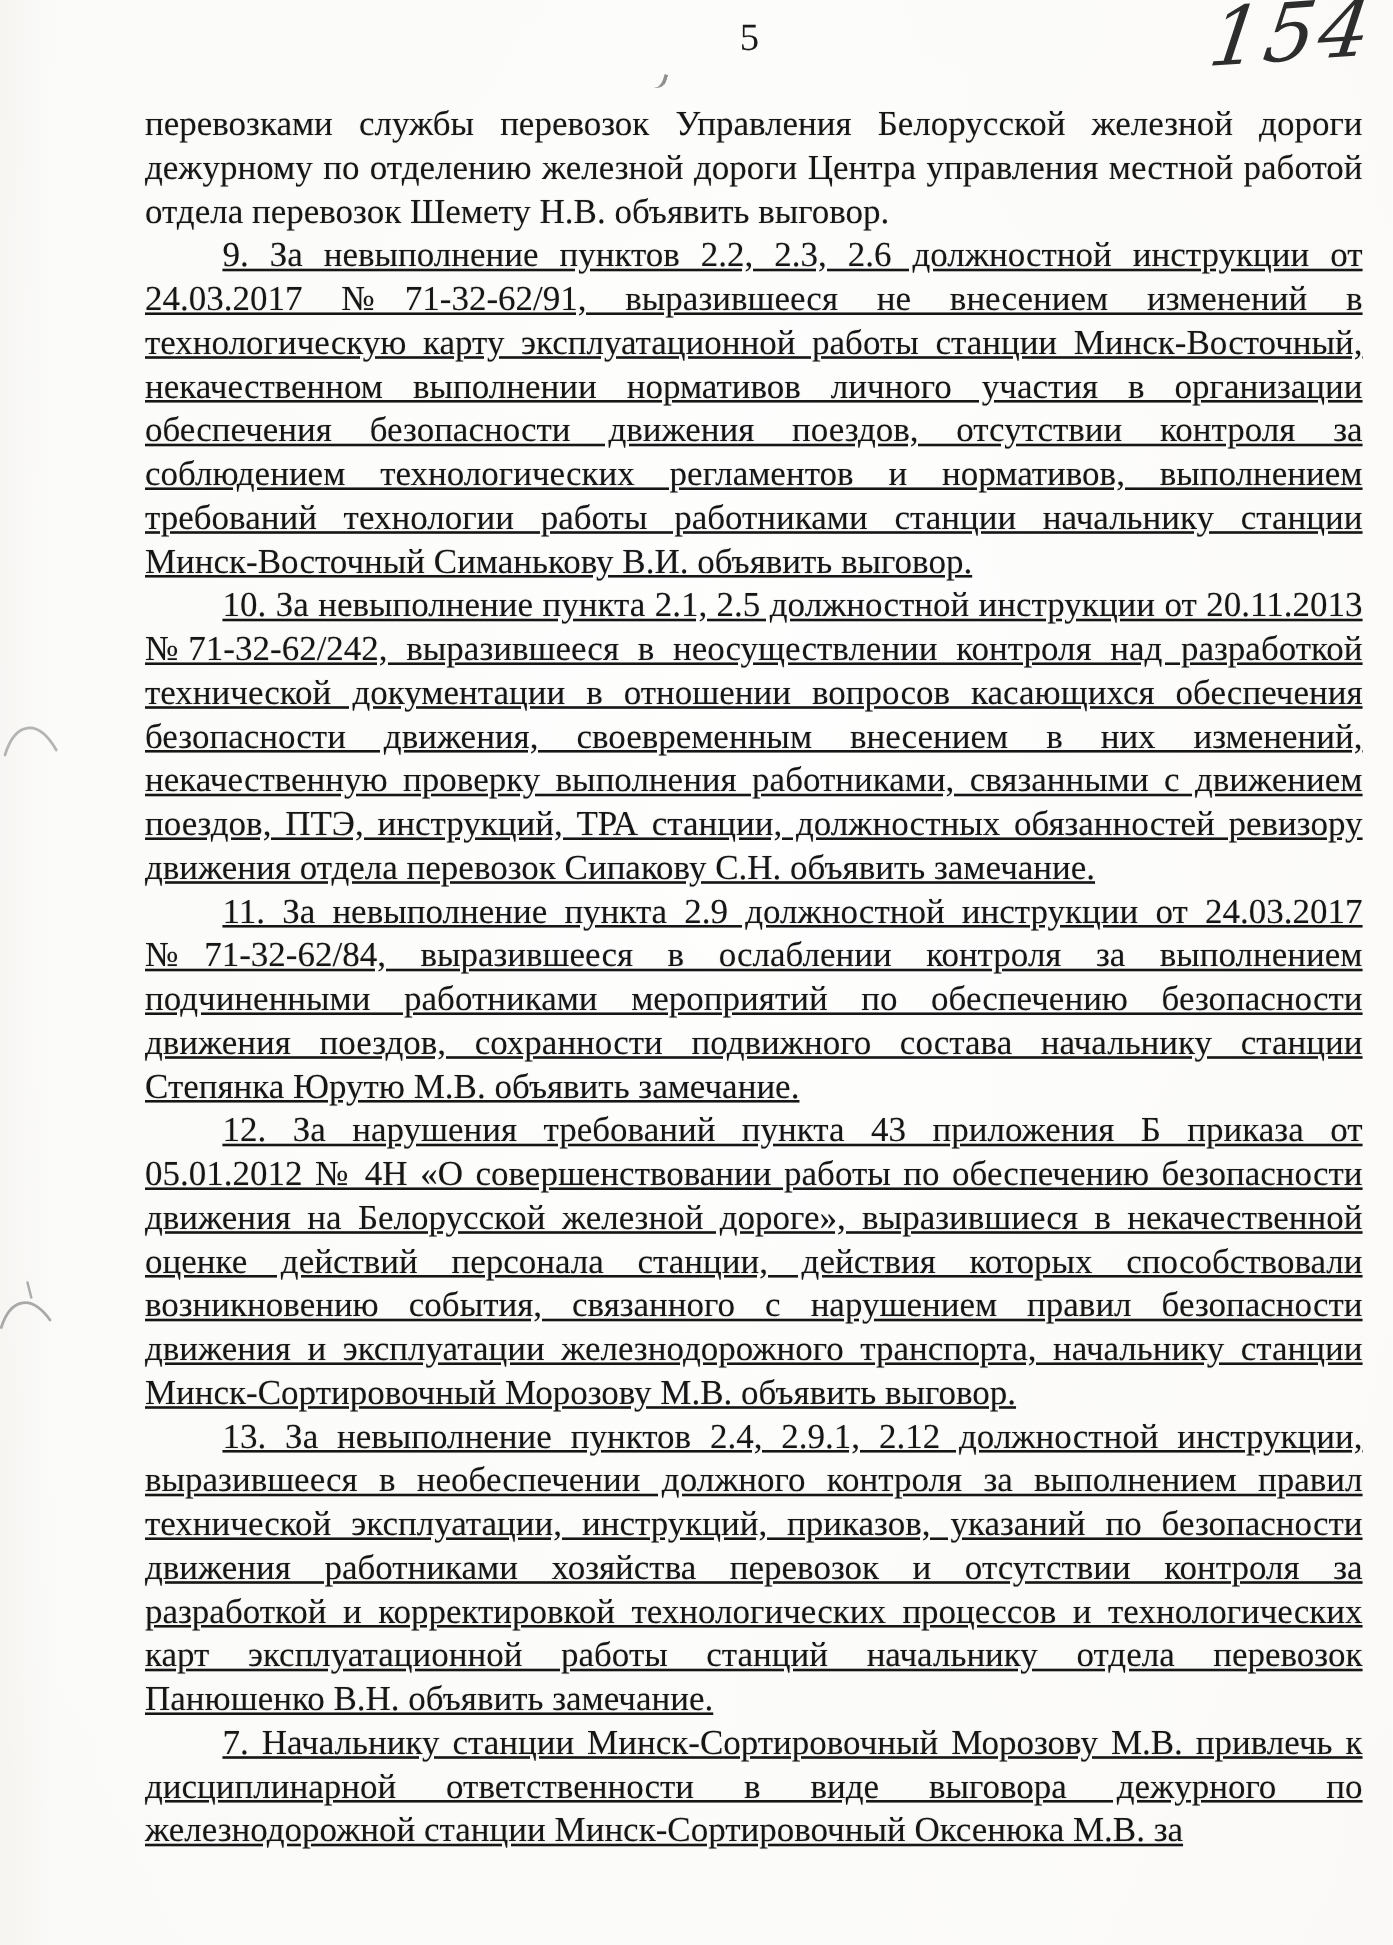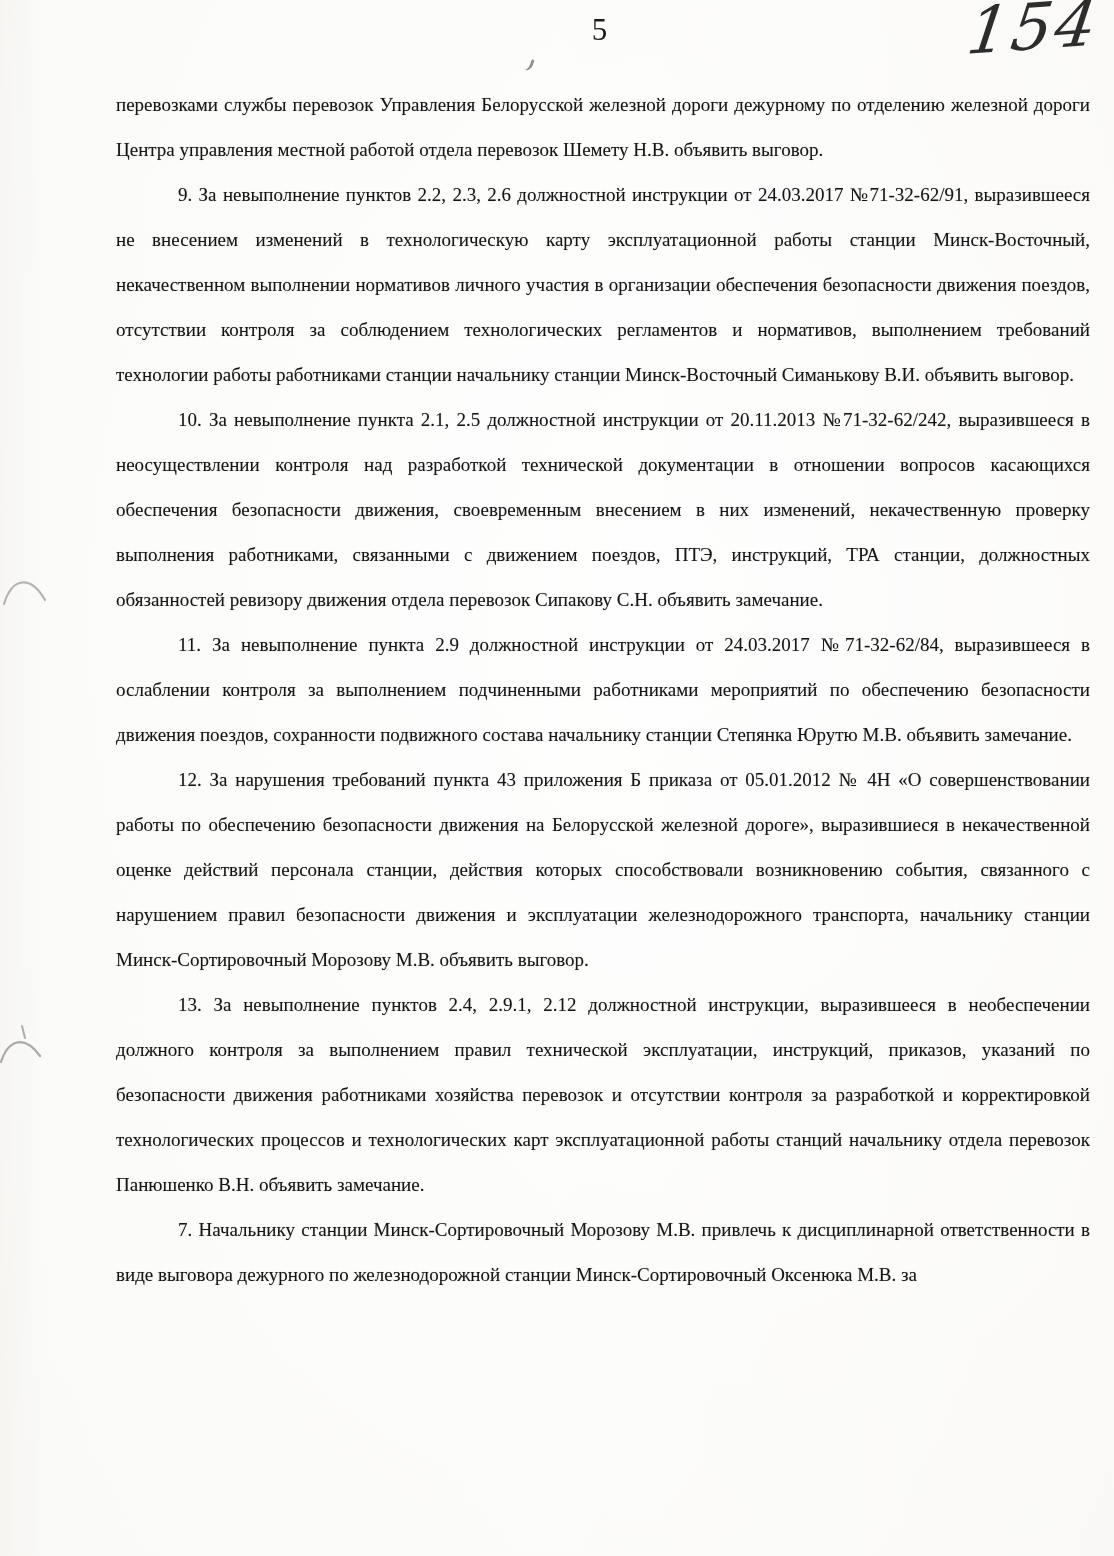--- a/index.html
+++ b/index.html
@@ -61,32 +61,33 @@
     position: absolute;
     left: 0;
   }
   .margin-arc.arc-1 { top: 566px; }
   .margin-arc.arc-2 { top: 1018px; }
   .text-block {
     position: absolute;
     top: 82px;
     left: 116px;
     width: 974px;
-    font-size: 19px;
-    line-height: 45px;
+    font-size: 28px;
+    line-height: 35px;
     text-align: justify;
     color: #161616;
     text-shadow: 0 0 1px rgba(25,25,25,0.30);
   }
   .para {
     margin: 0;
     padding: 0;
   }
   .para.indent {
     text-indent: 62px;
+    text-decoration: underline;
   }
 </style>
 </head>
 <body>
 
 <div class="page">
 
   <div class="page-number">5</div>
 
   <div class="handwritten-number">154</div>

